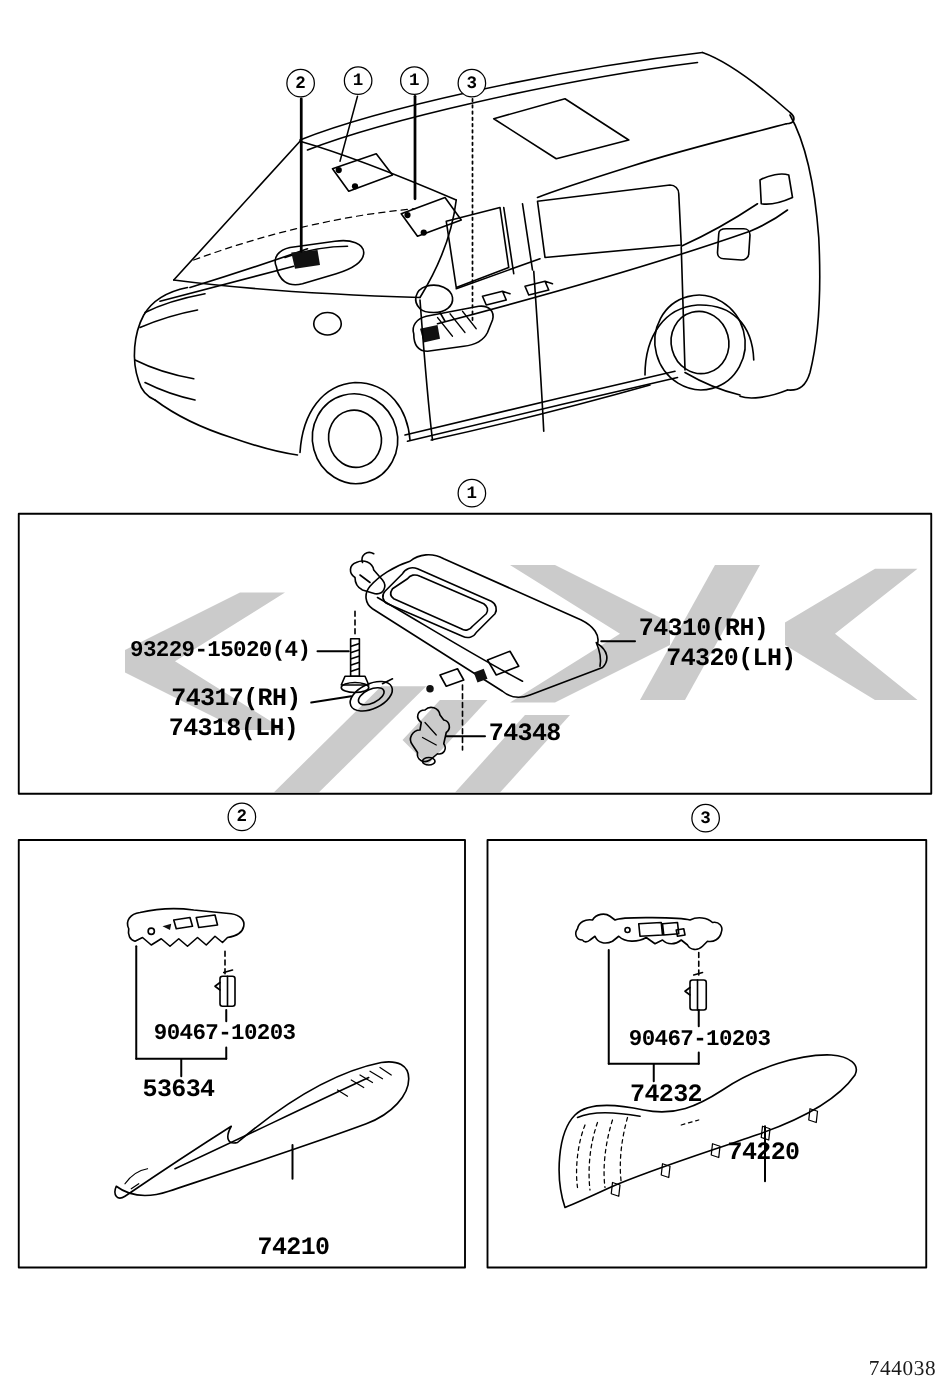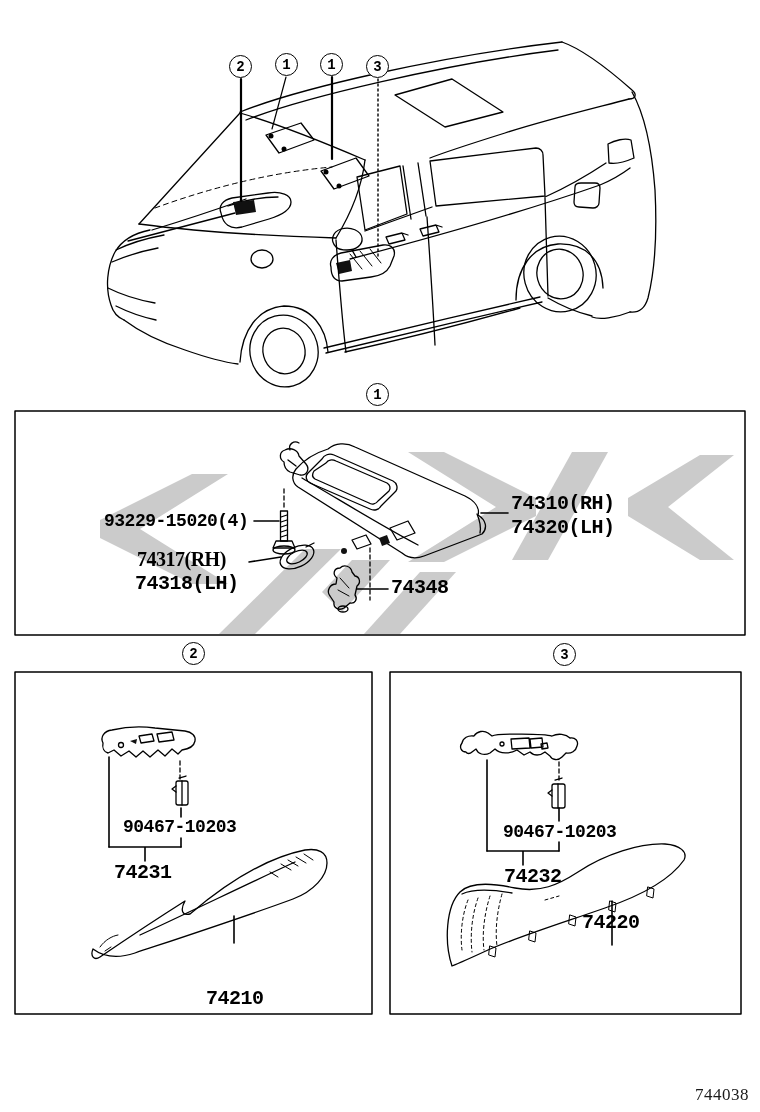--- a/index.html
+++ b/index.html
@@ -234,28 +234,28 @@
       <span>1</span>
     </div>
   <div class="callout" style="left:182px; top:642px;">
       <span>2</span>
     </div>
   <div class="callout" style="left:553px; top:643px;">
       <span>3</span>
     </div>
 
   <div class="part-label fs18" style="left:104px; top:512px;">93229-15020(4)</div>
-  <div class="part-label fs21" style="left:137px; top:549px;font-family:Liberation Serif, serif;">74317(RH)</div>
+  <div class="part-label fs21" style="left:137px; top:549px;">74317(RH)</div>
   <div class="part-label fs21" style="left:135px; top:573px;">74318(LH)</div>
   <div class="part-label fs21" style="left:511px; top:493px;">74310(RH)</div>
-  <div class="part-label fs21" style="left:511px; top:517px;text-align:center;">74320(LH)</div>
+  <div class="part-label fs21" style="left:533px; top:517px;text-align:center;">74320(LH)</div>
   <div class="part-label fs21" style="left:391px; top:577px;">74348</div>
 
   <div class="part-label fs18" style="left:123px; top:818px;">90467-10203</div>
-  <div class="part-label fs21" style="left:114px; top:862px;">74231</div>
+  <div class="part-label fs21" style="left:114px; top:862px;">53634</div>
   <div class="part-label fs21" style="left:206px; top:988px;">74210</div>
 
   <div class="part-label fs18" style="left:503px; top:823px;">90467-10203</div>
   <div class="part-label fs21" style="left:492px; top:866px;margin-left:12px;">74232</div>
   <div class="part-label fs21" style="left:582px; top:912px;">74220</div>
 
   <div class="footer-num" style="left:695px; top:1085px;font-family:Liberation Serif, serif;">744038</div>
 
 </div>
 

